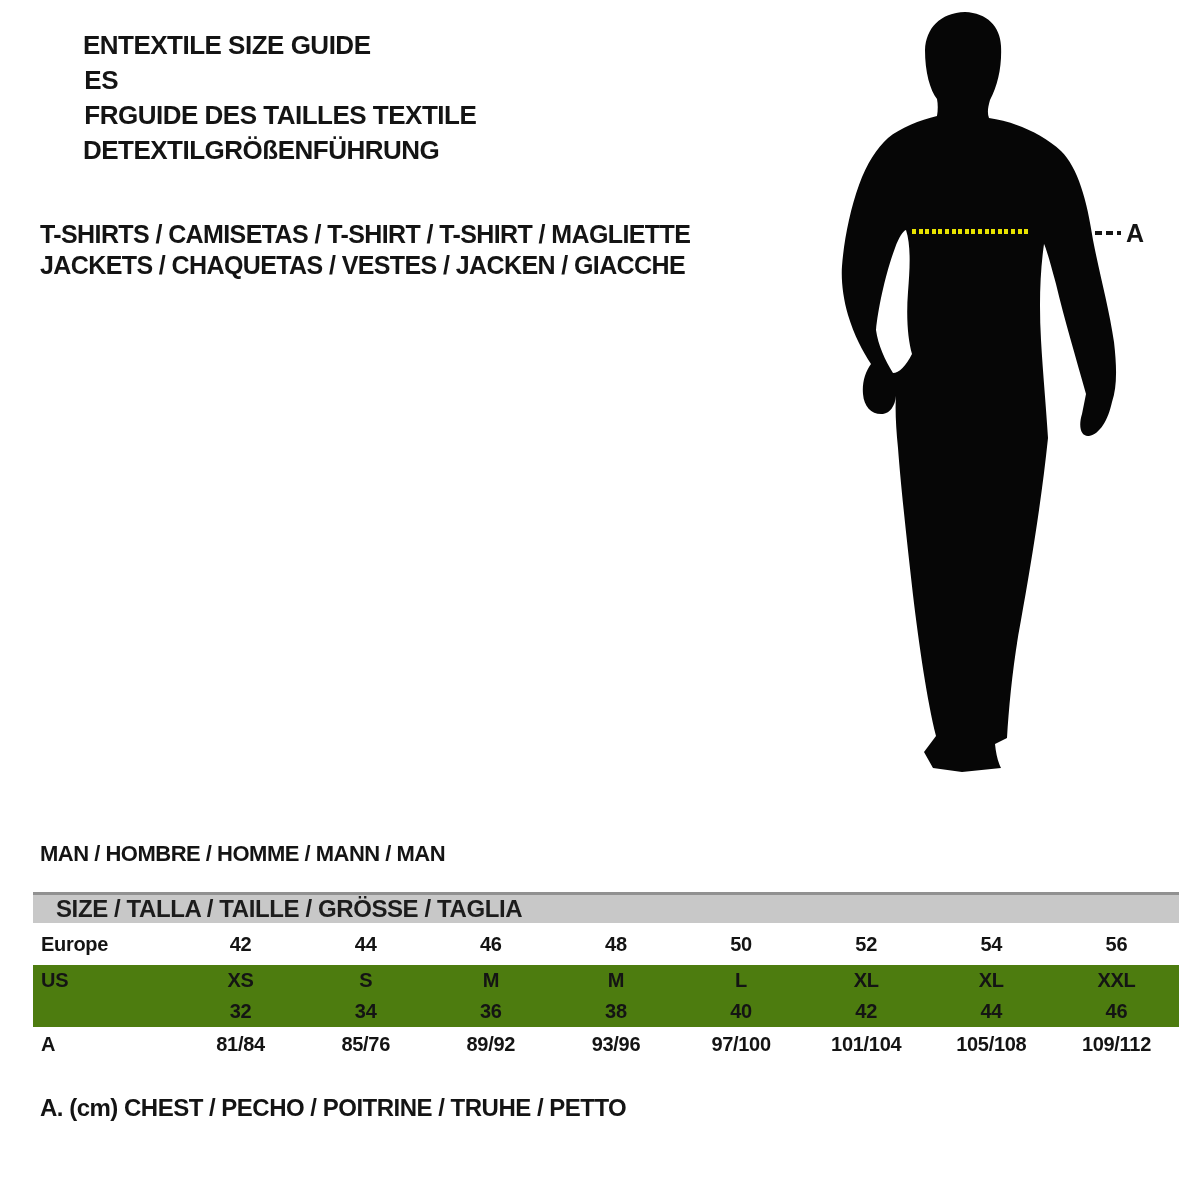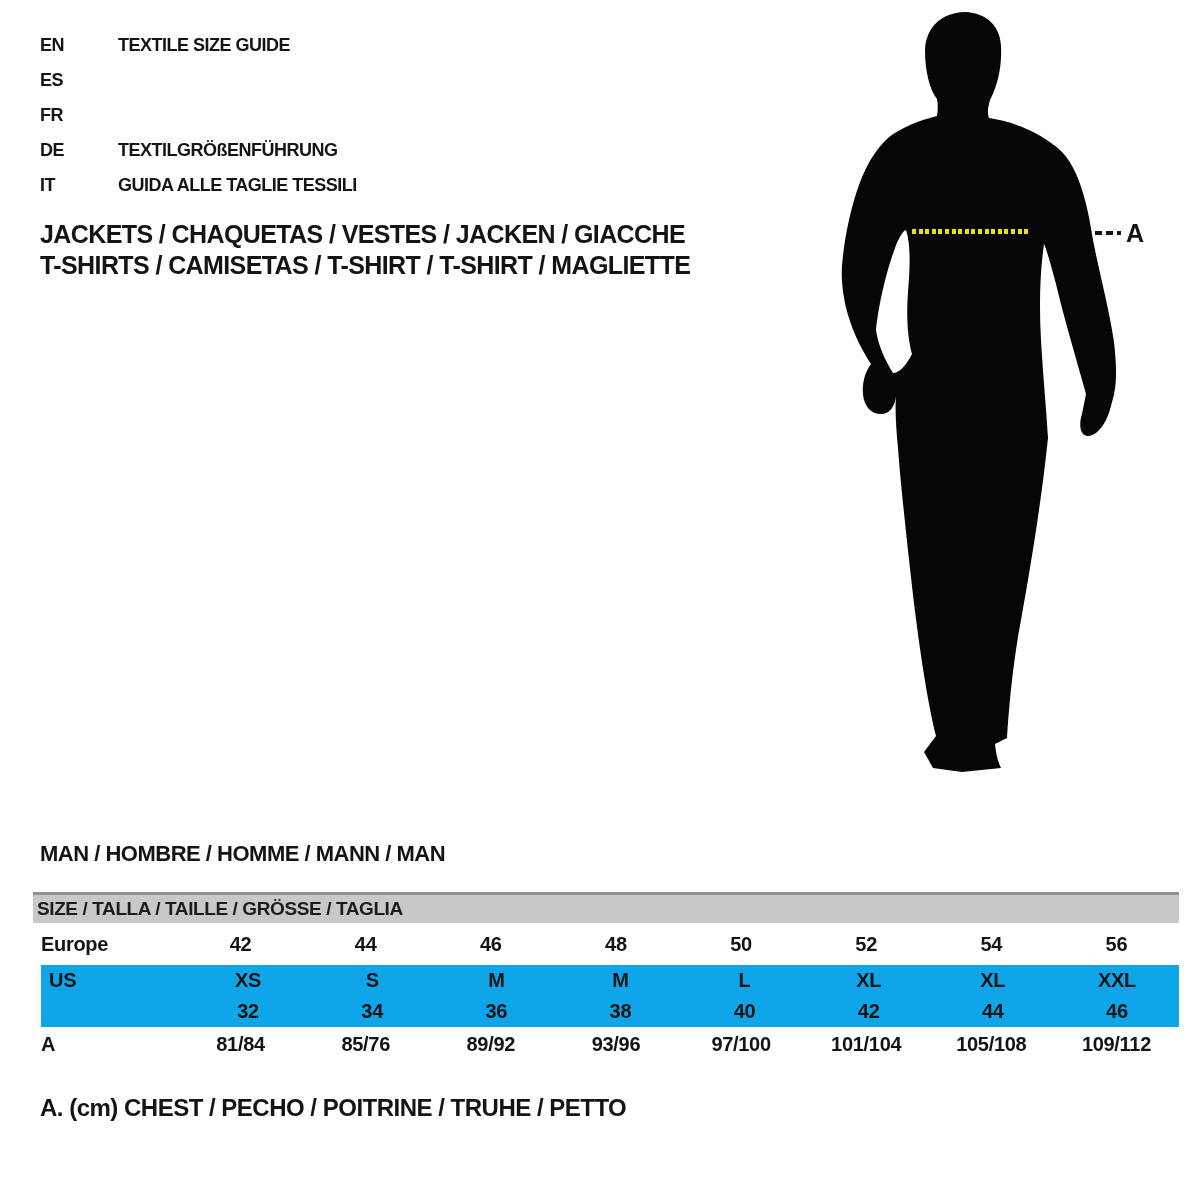--- a/index.html
+++ b/index.html
@@ -6,21 +6,21 @@
   body{
     width:1200px;height:1200px;position:relative;background:#ffffff;
     font-family:"Liberation Sans", sans-serif;
     color:#141414;font-weight:700;overflow:hidden;
     -webkit-font-smoothing:antialiased;
   }
   .abs{position:absolute;}
 
   
   .lang-block{left:40px;top:28px;}
-  .lang-row{display:flex;height:35px;line-height:35px;font-size:18px;letter-spacing:-0.5px;}
+  .lang-row{display:flex;height:35px;line-height:35px;font-size:26px;letter-spacing:-0.5px;text-align:right;}
   .lang-code{width:78px;flex:0 0 78px;}
   .lang-title{white-space:nowrap;}
 
   
   .categories{left:40px;top:219px;font-size:25px;line-height:31px;letter-spacing:-0.6px;white-space:nowrap;}
 
   
   .figure-svg{left:820px;top:5px;}
   .chest-dots{
     left:912px;top:229px;width:119px;height:5px;
@@ -32,57 +32,54 @@
   }
   .measure-label{left:1126px;top:219px;font-size:25px;letter-spacing:0;}
 
   
   .section-heading{left:40px;top:841px;font-size:22px;letter-spacing:-0.5px;white-space:nowrap;}
 
   
   .size-table{left:33px;top:892px;width:1146px;}
   .table-header-bar{
     box-sizing:border-box;height:31px;border-top:3px solid #919191;background:#c8c8c8;
-    font-size:19px;line-height:27px;padding-left:4px;letter-spacing:-0.4px;color:#1c1c1c;
+    font-size:24px;line-height:27px;padding-left:23px;letter-spacing:-0.4px;color:#1c1c1c;
   }
   .t-row{display:grid;grid-template-columns:145px repeat(8,1fr);align-items:center;font-size:20px;letter-spacing:-0.3px;}
-  .t-row.shaded{background:#0ea5e9;margin-left:8px;}
+  .t-row.shaded{background:#4d7c0f;}
   .t-row .cell-label{text-align:left;padding-left:8px;}
   .t-row .cell-val{text-align:center;}
 
   
   .footnote{left:40px;top:1094px;font-size:24px;letter-spacing:-0.5px;white-space:nowrap;}
 </style>
 </head>
 <body>
 
 <div class="abs lang-block">
   <div class="lang-row">
     <span class="lang-code">EN</span>
     <span class="lang-title">TEXTILE SIZE GUIDE</span>
   </div>
   <div class="lang-row">
     <span class="lang-code">ES</span>
   </div>
   <div class="lang-row">
     <span class="lang-code">FR</span>
+    <span class="lang-title">GUIDE DES TAILLES TEXTILE</span>
   </div>
   <div class="lang-row">
     <span class="lang-code">DE</span>
     <span class="lang-title">TEXTILGRÖßENFÜHRUNG</span>
   </div>
-  <div class="lang-row">
-    <span class="lang-code">IT</span>
-    <span class="lang-title">GUIDA ALLE TAGLIE TESSILI</span>
-  </div>
 </div>
 
 <div class="abs categories">
+  <div>T-SHIRTS / CAMISETAS / T-SHIRT / T-SHIRT / MAGLIETTE</div>
   <div>JACKETS / CHAQUETAS / VESTES / JACKEN / GIACCHE</div>
-  <div>T-SHIRTS / CAMISETAS / T-SHIRT / T-SHIRT / MAGLIETTE</div>
 </div>
 
 <svg class="abs figure-svg" width="330" height="780" viewBox="820 5 330 780" xmlns="http://www.w3.org/2000/svg" aria-hidden="true">
   <path fill="#060606" fill-rule="evenodd" d="
     M 965 12
     C 987 13 1000 26 1001 46
     C 1002 66 998 85 990 100
     C 988 107 987 113 989 118
     C 1012 121 1042 133 1061 151
     C 1078 168 1087 200 1093 240

